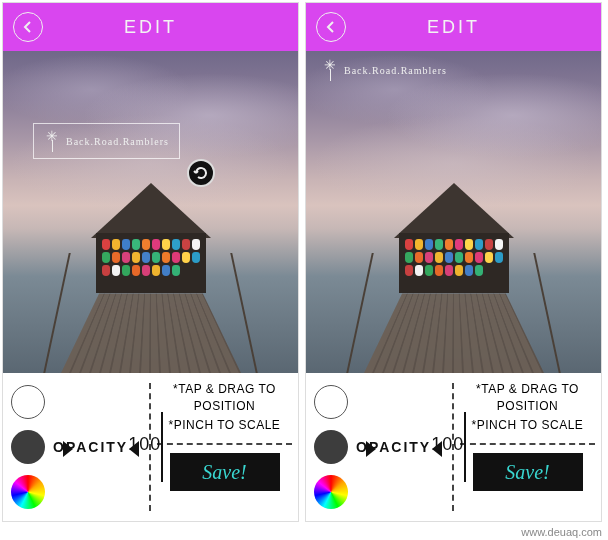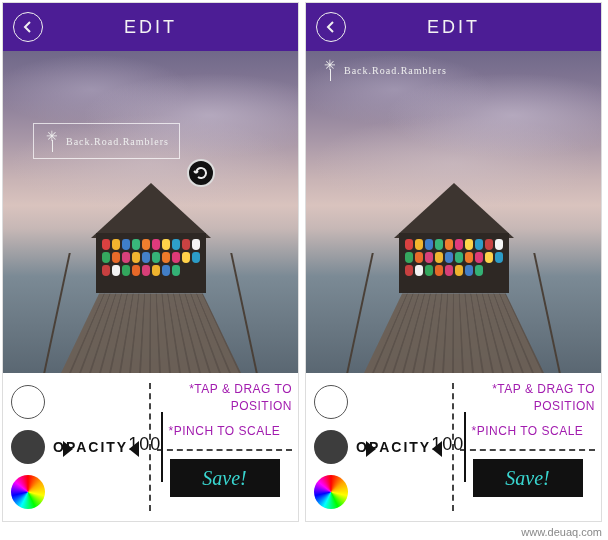--- a/index.html
+++ b/index.html
@@ -20,21 +20,21 @@
     width: 297px;
     height: 520px;
     background: #fff;
     border: 1px solid #ddd;
     display: flex;
     flex-direction: column;
     position: relative;
   }
   .header {
     height: 48px;
-    background: #4c1d95;
+    background: #d946ef;
     display: flex;
     align-items: center;
     position: relative;
     flex-shrink: 0;
   }
   .back-btn {
     width: 30px;
     height: 30px;
     border: 1.5px solid #f0f0f0;
     border-radius: 50%;
@@ -264,27 +264,27 @@
   }
   .tips-col {
     flex: 1;
     display: flex;
     flex-direction: column;
     align-items: center;
     padding: 8px 6px;
   }
   .tip {
     font-size: 12px;
-    color: #a21caf;
-    text-align: right;
+    color: #000000;
+    text-align: center;
     letter-spacing: 0.5px;
     line-height: 1.4;
     font-weight: 500;
   }
-  .tip + .tip { margin-top: 8px; }
+  .tip + .tip { margin-top: 2px; }
   .hr-dash {
     width: 100%;
     border: none;
     border-top: 2px dashed #444;
     margin: 10px 0 8px;
   }
   .save-btn {
     width: 110px;
     height: 38px;
     background: #111;

